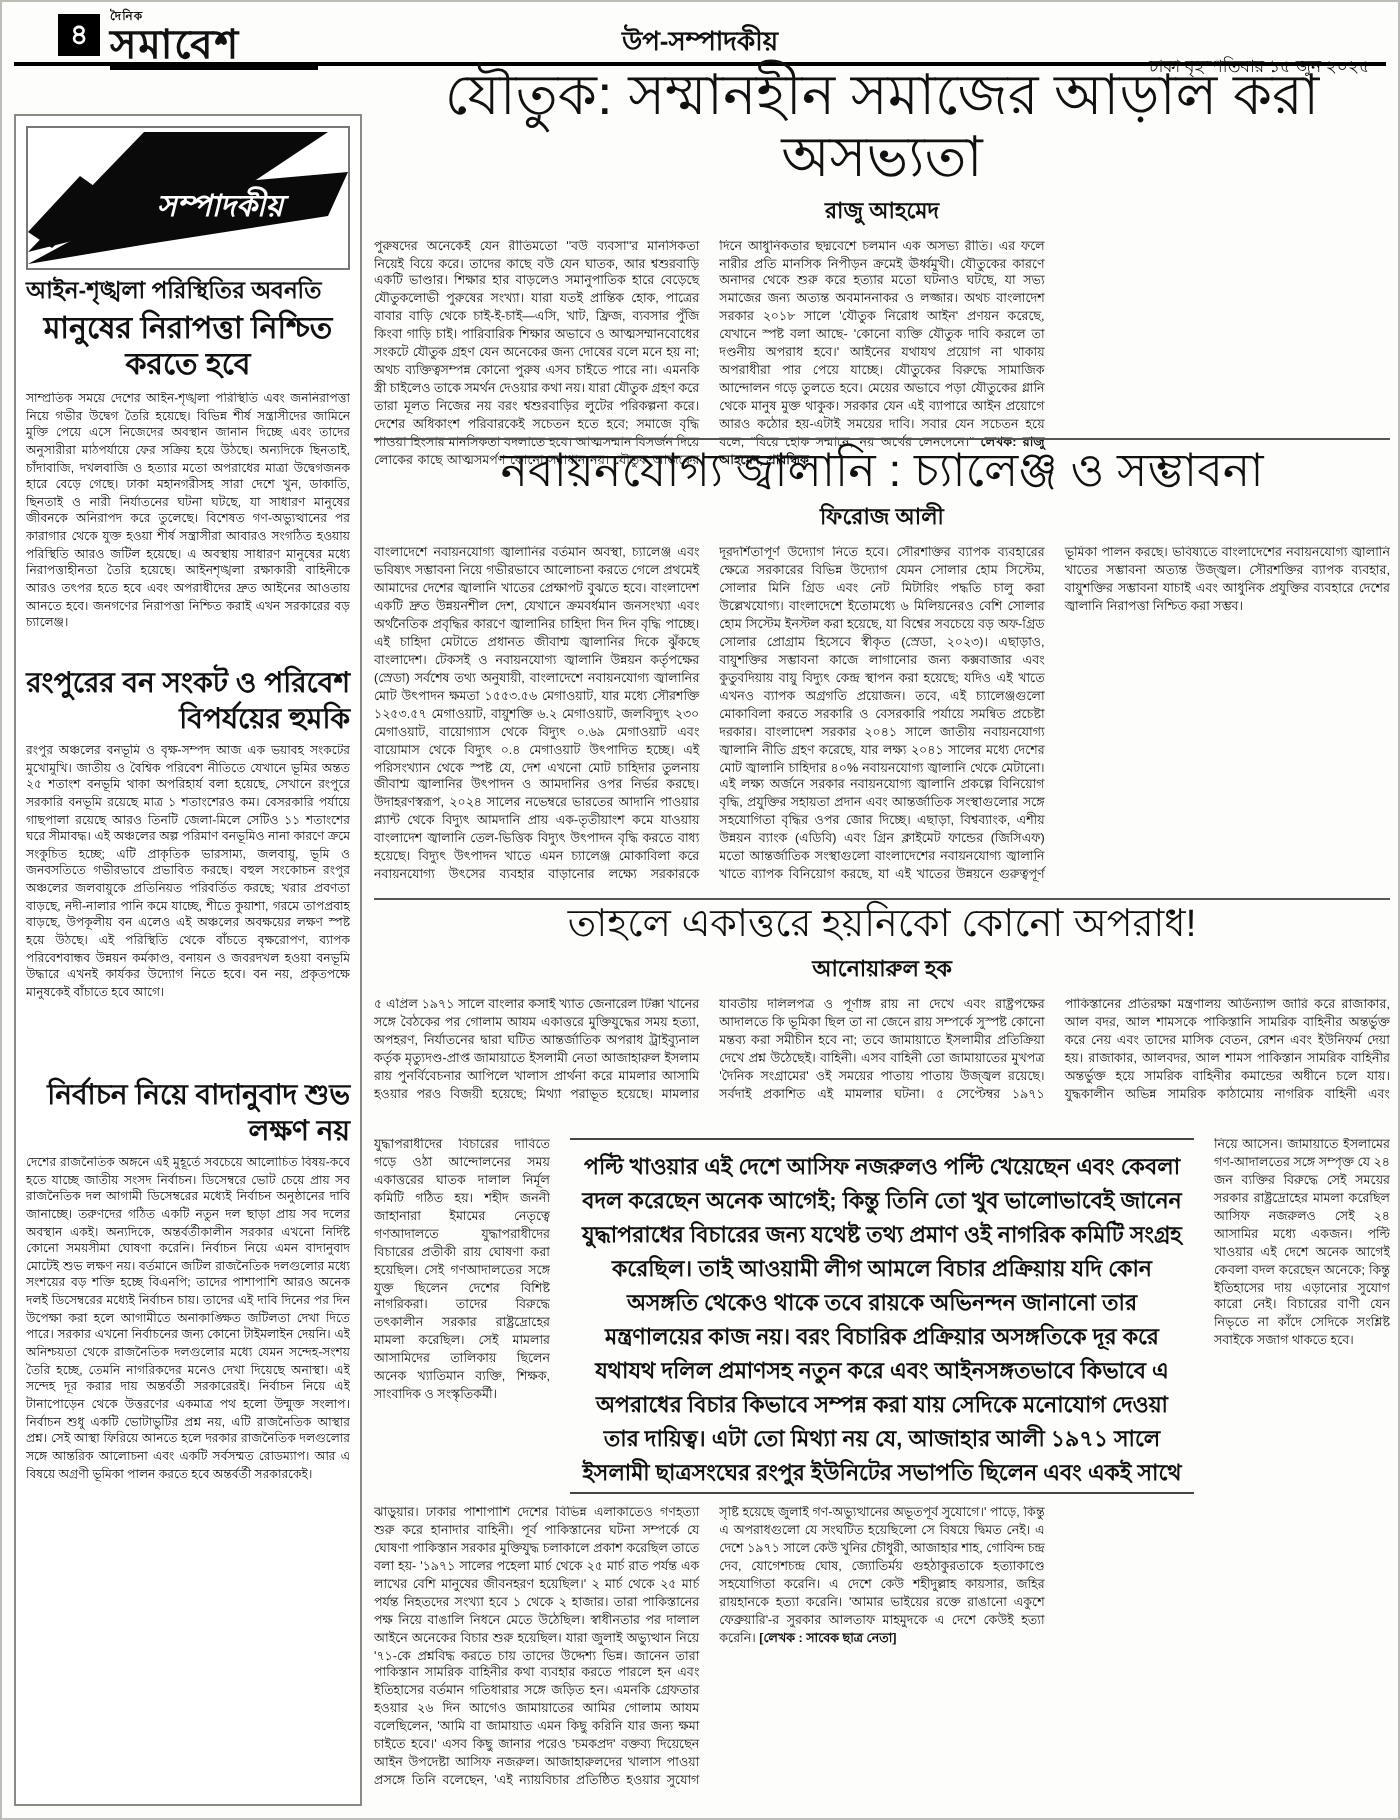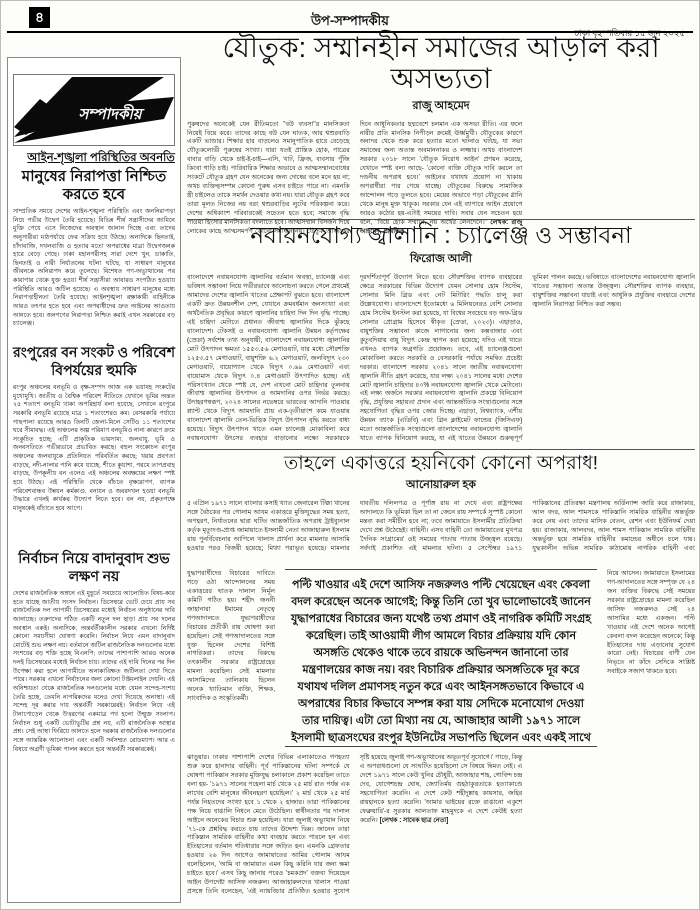--- a/index.html
+++ b/index.html
@@ -11,25 +11,25 @@
            font-weight:bold;font-size:14px;display:flex;align-items:center;justify-content:center;}
   .masthead{position:absolute;left:48px;top:-2px;}
   .masthead .pre{font-size:6px;font-weight:bold;letter-spacing:.5px;}
   .masthead .name{font-size:20px;font-weight:900;line-height:18px;letter-spacing:1px;}
   .masthead .bar{height:2px;background:#000;width:104px;margin-top:1px;}
   .section-title{position:absolute;left:0;right:0;top:6px;text-align:center;font-size:13px;font-weight:bold;}
   .dateline{position:absolute;right:8px;top:22px;font-size:8.5px;}
   .header-rule{position:absolute;left:6px;right:6px;top:30px;height:2px;background:#000;}
   
   .ed-col{position:absolute;left:6px;top:56px;width:174px;height:846px;border:1px solid #8a8a86;
-          background:#fff;padding:16px 5px;box-sizing:border-box;overflow:hidden;}
+          background:#fff;padding:5px 5px;box-sizing:border-box;overflow:hidden;}
   .ed-art{border:1px solid #777;height:70px;position:relative;background:#fff;margin-bottom:4px;}
-  .ed-kicker{font-size:11.5px;font-weight:bold;text-align:right;line-height:15px;margin-top:3px;text-decoration:underline;}
+  .ed-kicker{font-size:11.5px;font-weight:bold;text-align:left;line-height:15px;margin-top:3px;}
   .ed-title1{font-size:15px;font-weight:900;text-align:center;line-height:18px;margin:2px 0 4px;}
-  .ed-title{font-size:14px;font-weight:900;text-align:center;line-height:18px;margin:8px 0 4px;}
+  .ed-title{font-size:14px;font-weight:900;text-align:right;line-height:18px;margin:8px 0 4px;}
   .ed-body{font-size:6.1px;line-height:1.42;text-align:justify;overflow:hidden;}
   .ed-body.h1{height:128px;} .ed-body.h2{height:158px;} .ed-body.h3{height:302px;}
   
   .art{position:absolute;left:186px;width:508px;}
   .headline{text-align:center;font-weight:400;line-height:1.1;}
   .byline{text-align:center;font-weight:bold;font-size:11px;margin-top:2px;}
   .cols3{column-count:3;column-gap:10px;column-fill:auto;font-size:6.3px;line-height:1.42;
          text-align:justify;overflow:hidden;}
   .signoff{font-weight:bold;}
   .rule{position:absolute;left:186px;width:508px;height:1px;background:#555;}
@@ -40,20 +40,25 @@
         font-size:11px;font-weight:600;text-align:center;line-height:1.55;overflow:hidden;}
   svg text{font-style:italic;font-weight:bold;}
 </style>
 </head>
 <body>
 
 <div class="page">
 
   <div class="header">
     <div class="pagenum">৪</div>
+    <div class="masthead">
+      <div class="pre">দৈনিক</div>
+      <div class="name">সমাবেশ</div>
+      <div class="bar"></div>
+    </div>
     <div class="section-title">উপ-সম্পাদকীয়</div>
     <div class="dateline">ঢাকা বৃহস্পতিবার ১৫ জুন ২০২৫</div>
   </div>
   <div class="header-rule"></div>
 
   <div class="ed-col">
     <div class="ed-art">
       <svg width="162" height="68" viewBox="0 0 162 68">
         <polygon points="0,62 58,2 150,2 96,38" fill="#0a0a0a"></polygon>
         <polygon points="0,68 70,30 160,22 150,44 60,58" fill="#0a0a0a"></polygon>

